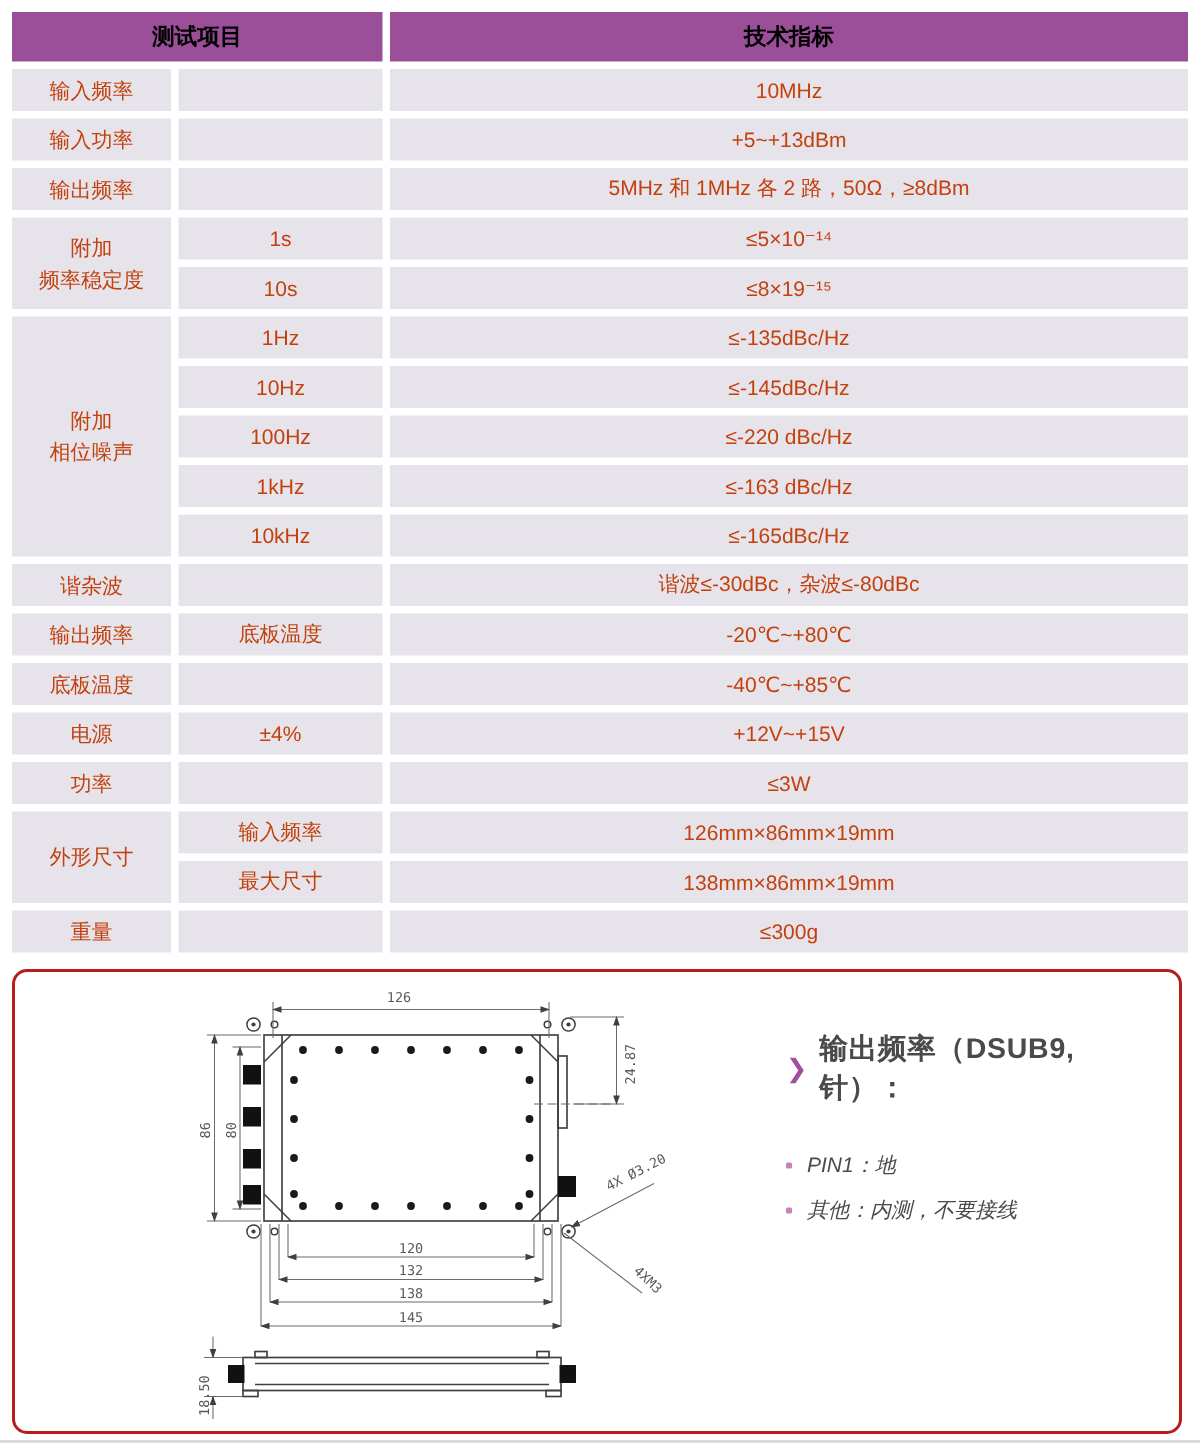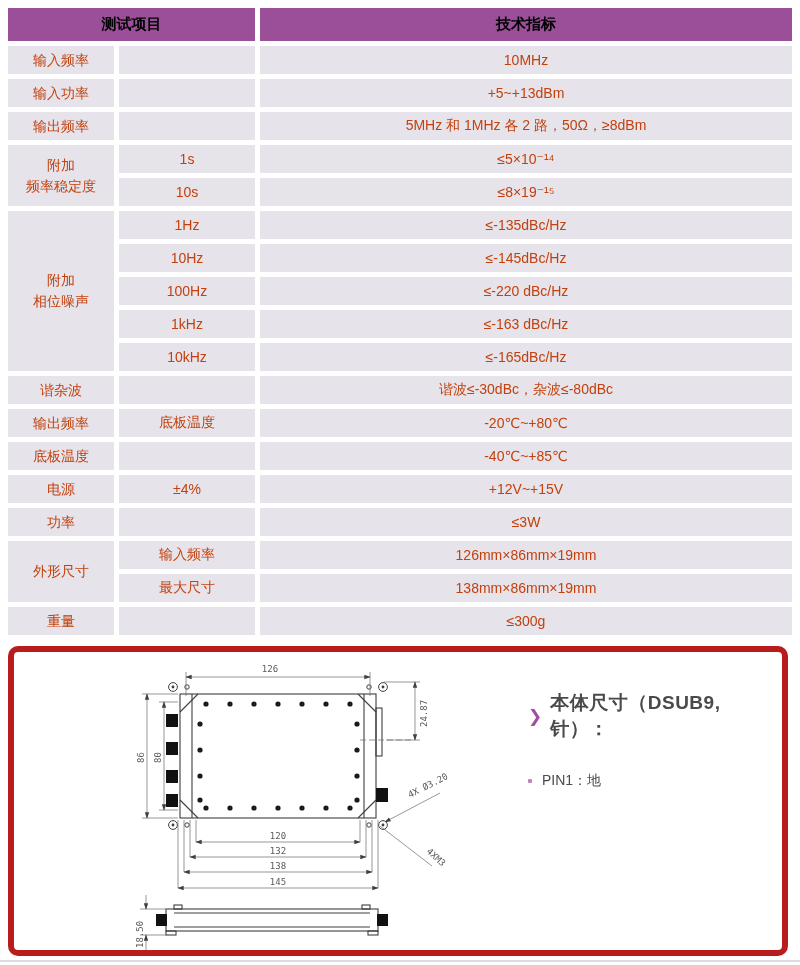--- a/index.html
+++ b/index.html
@@ -18,31 +18,31 @@
     height:33px;text-align:center;vertical-align:middle;padding:0;
   }
   table.spec td{
     background:#e7e3eb;font-size:14px;color:#c2410c;
     height:28px;text-align:center;vertical-align:middle;padding:0 4px;
   }
   td.c1{white-space:pre-line;line-height:1.5;}
   
   .panel{
     position:absolute;left:8px;top:646px;width:780px;height:310px;
-    border:6px solid #b91c1c;border-radius:10px;background:#ffffff;box-sizing:border-box;
+    border:2px solid #b91c1c;border-radius:10px;background:#ffffff;box-sizing:border-box;
   }
   .bottom-rule{
     position:absolute;left:0;top:960px;width:800px;height:2px;background:#dcdcdc;
   }
   
   .iface{position:absolute;left:514px;top:38px;width:250px;}
   .iface-title{display:flex;align-items:center;}
   .chev{color:#a04fa0;font-size:17px;font-weight:bold;margin-right:8px;line-height:1;}
   .iface-title-text{font-size:19px;font-weight:bold;color:#4a4a4a;letter-spacing:0.5px;}
-  .pin-list{margin-top:30px;}
+  .pin-list{margin-top:30px;font-style:italic;}
   .pin{display:flex;align-items:center;font-size:14px;color:#4a4a4a;margin-bottom:12px;}
   .dot{width:4px;height:4px;border-radius:1px;background:#c583bd;margin-right:10px;flex:0 0 auto;}
   
   svg text{font-family:"DejaVu Sans Mono","Liberation Mono",monospace;font-size:9px;fill:#5a5a5a;}
   .oline{stroke:#3f3f3f;stroke-width:1.1;fill:none;}
   .dline{stroke:#6a6a6a;stroke-width:0.7;fill:none;}
 </style>
 </head>
 <body>
 
@@ -281,24 +281,28 @@
       <line class="dline" x1="124" y1="283" x2="150" y2="283"></line>
       <line class="dline" x1="130" y1="243" x2="130" y2="257" marker-end="url(#ar)"></line>
       <line class="dline" x1="130" y1="283" x2="130" y2="298" marker-start="url(#ar)"></line>
       <text transform="translate(127,296) rotate(-90)">18.50</text>
     </g>
   </svg>
 
   <div class="iface">
     <div class="iface-title">
       <span class="chev">❯</span>
-      <span class="iface-title-text">本体尺寸（DSUB9,针）：</span>
+      <span class="iface-title-text">输出频率（DSUB9,针）：</span>
     </div>
     <div class="pin-list">
       <div class="pin">
         <span class="dot"></span>
         <span>PIN1：地</span>
       </div>
+      <div class="pin">
+        <span class="dot"></span>
+        <span>其他：内测，不要接线</span>
+      </div>
     </div>
   </div>
 </div>
 
 <div class="bottom-rule"></div>
 
 </body></html>

